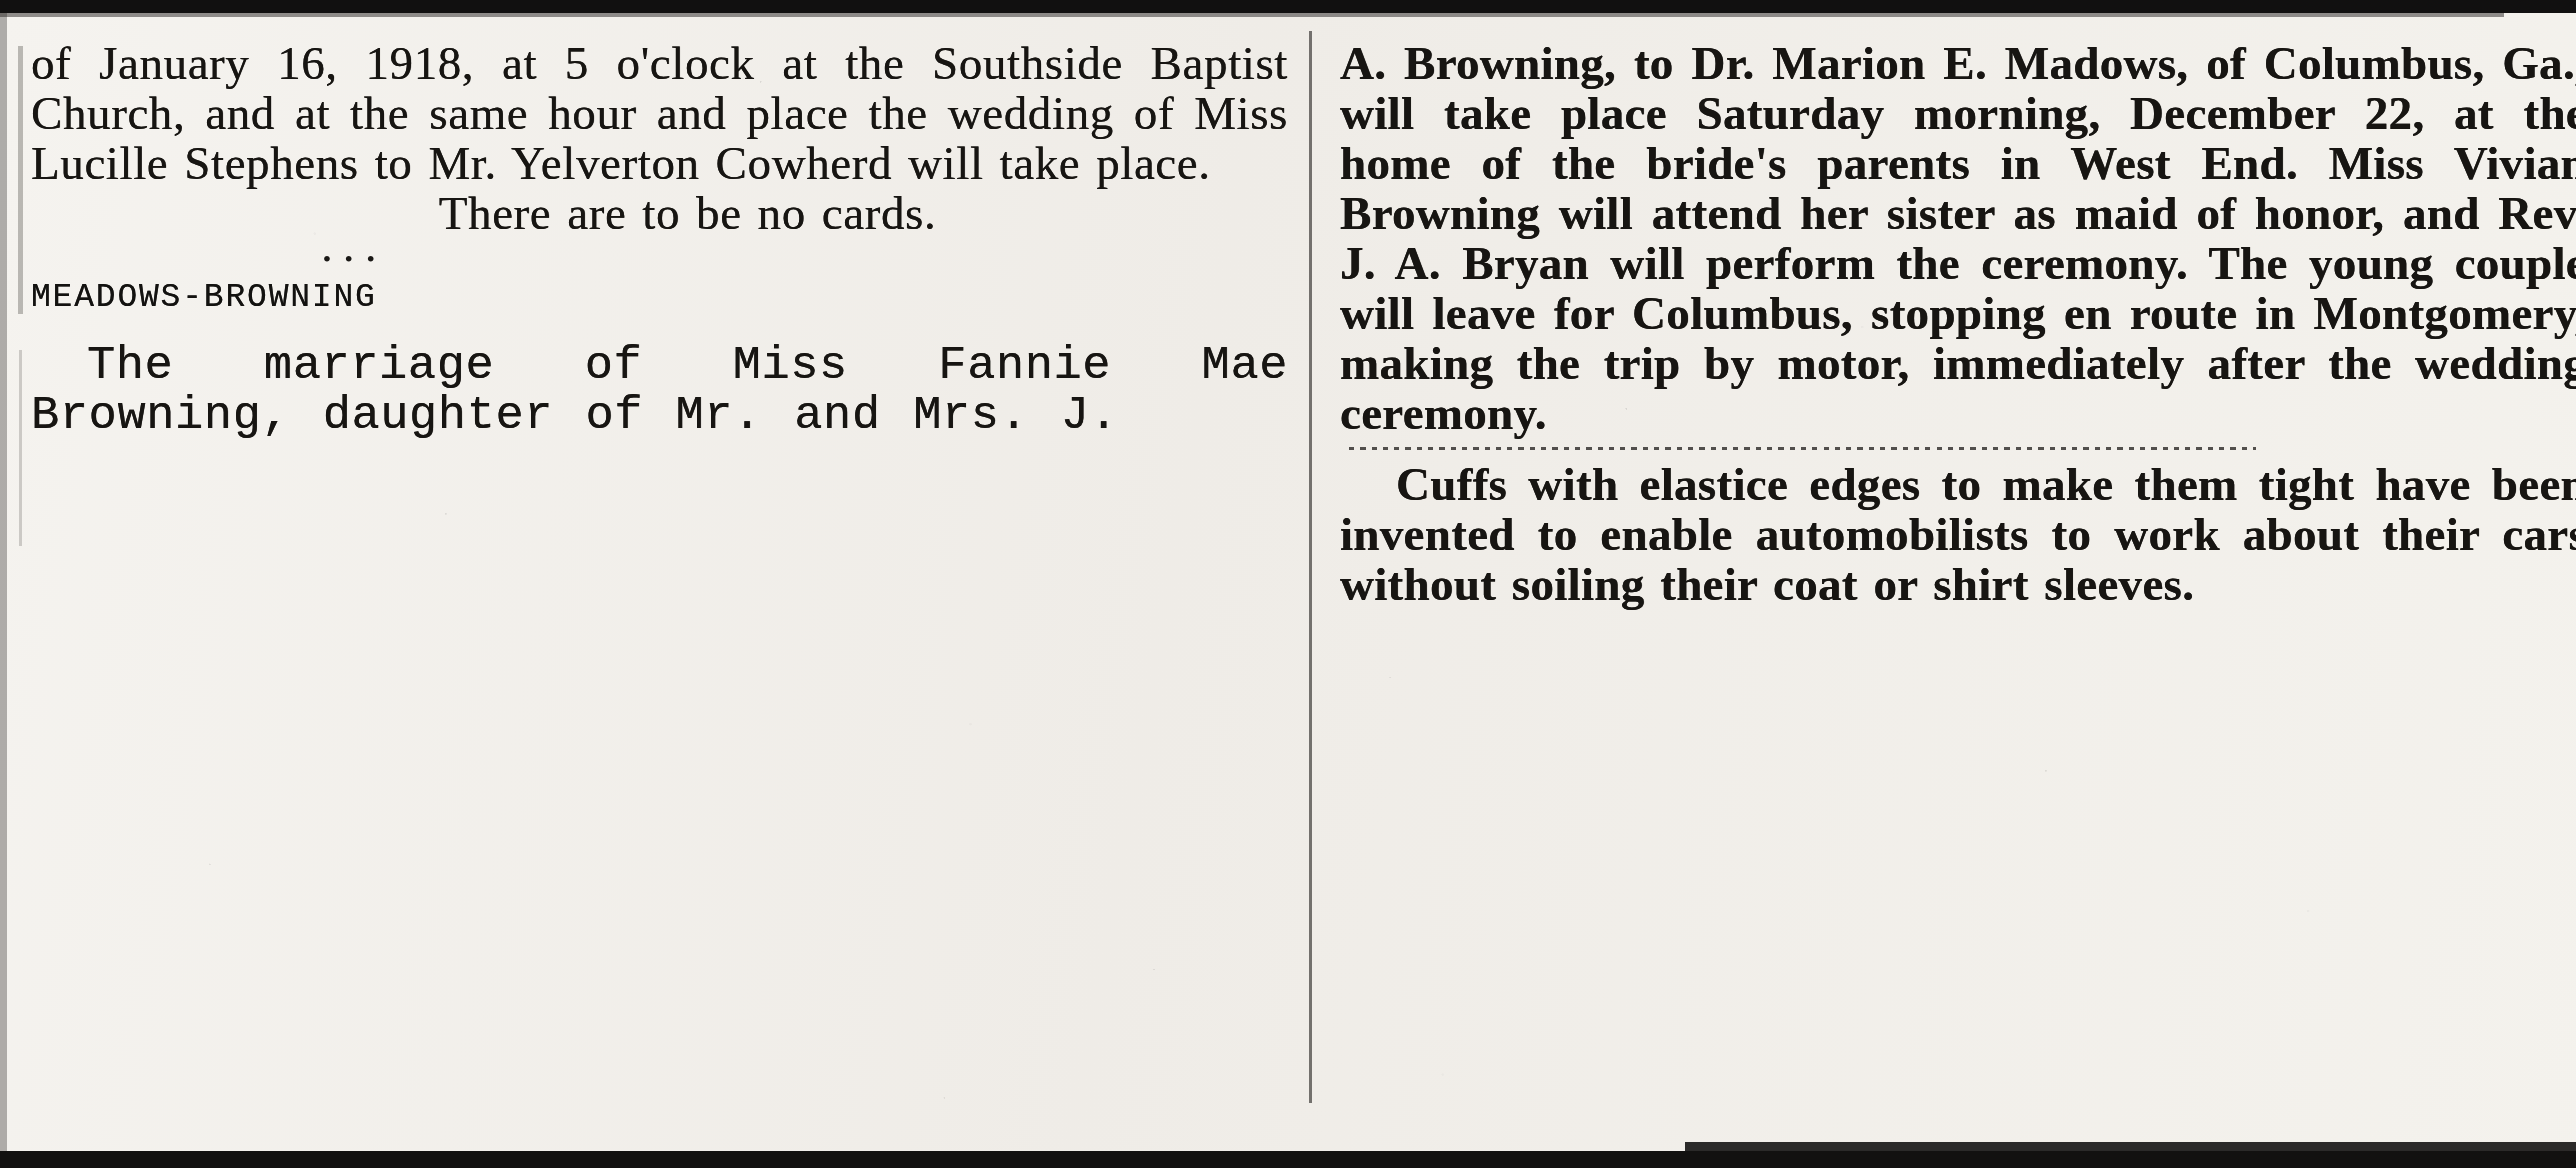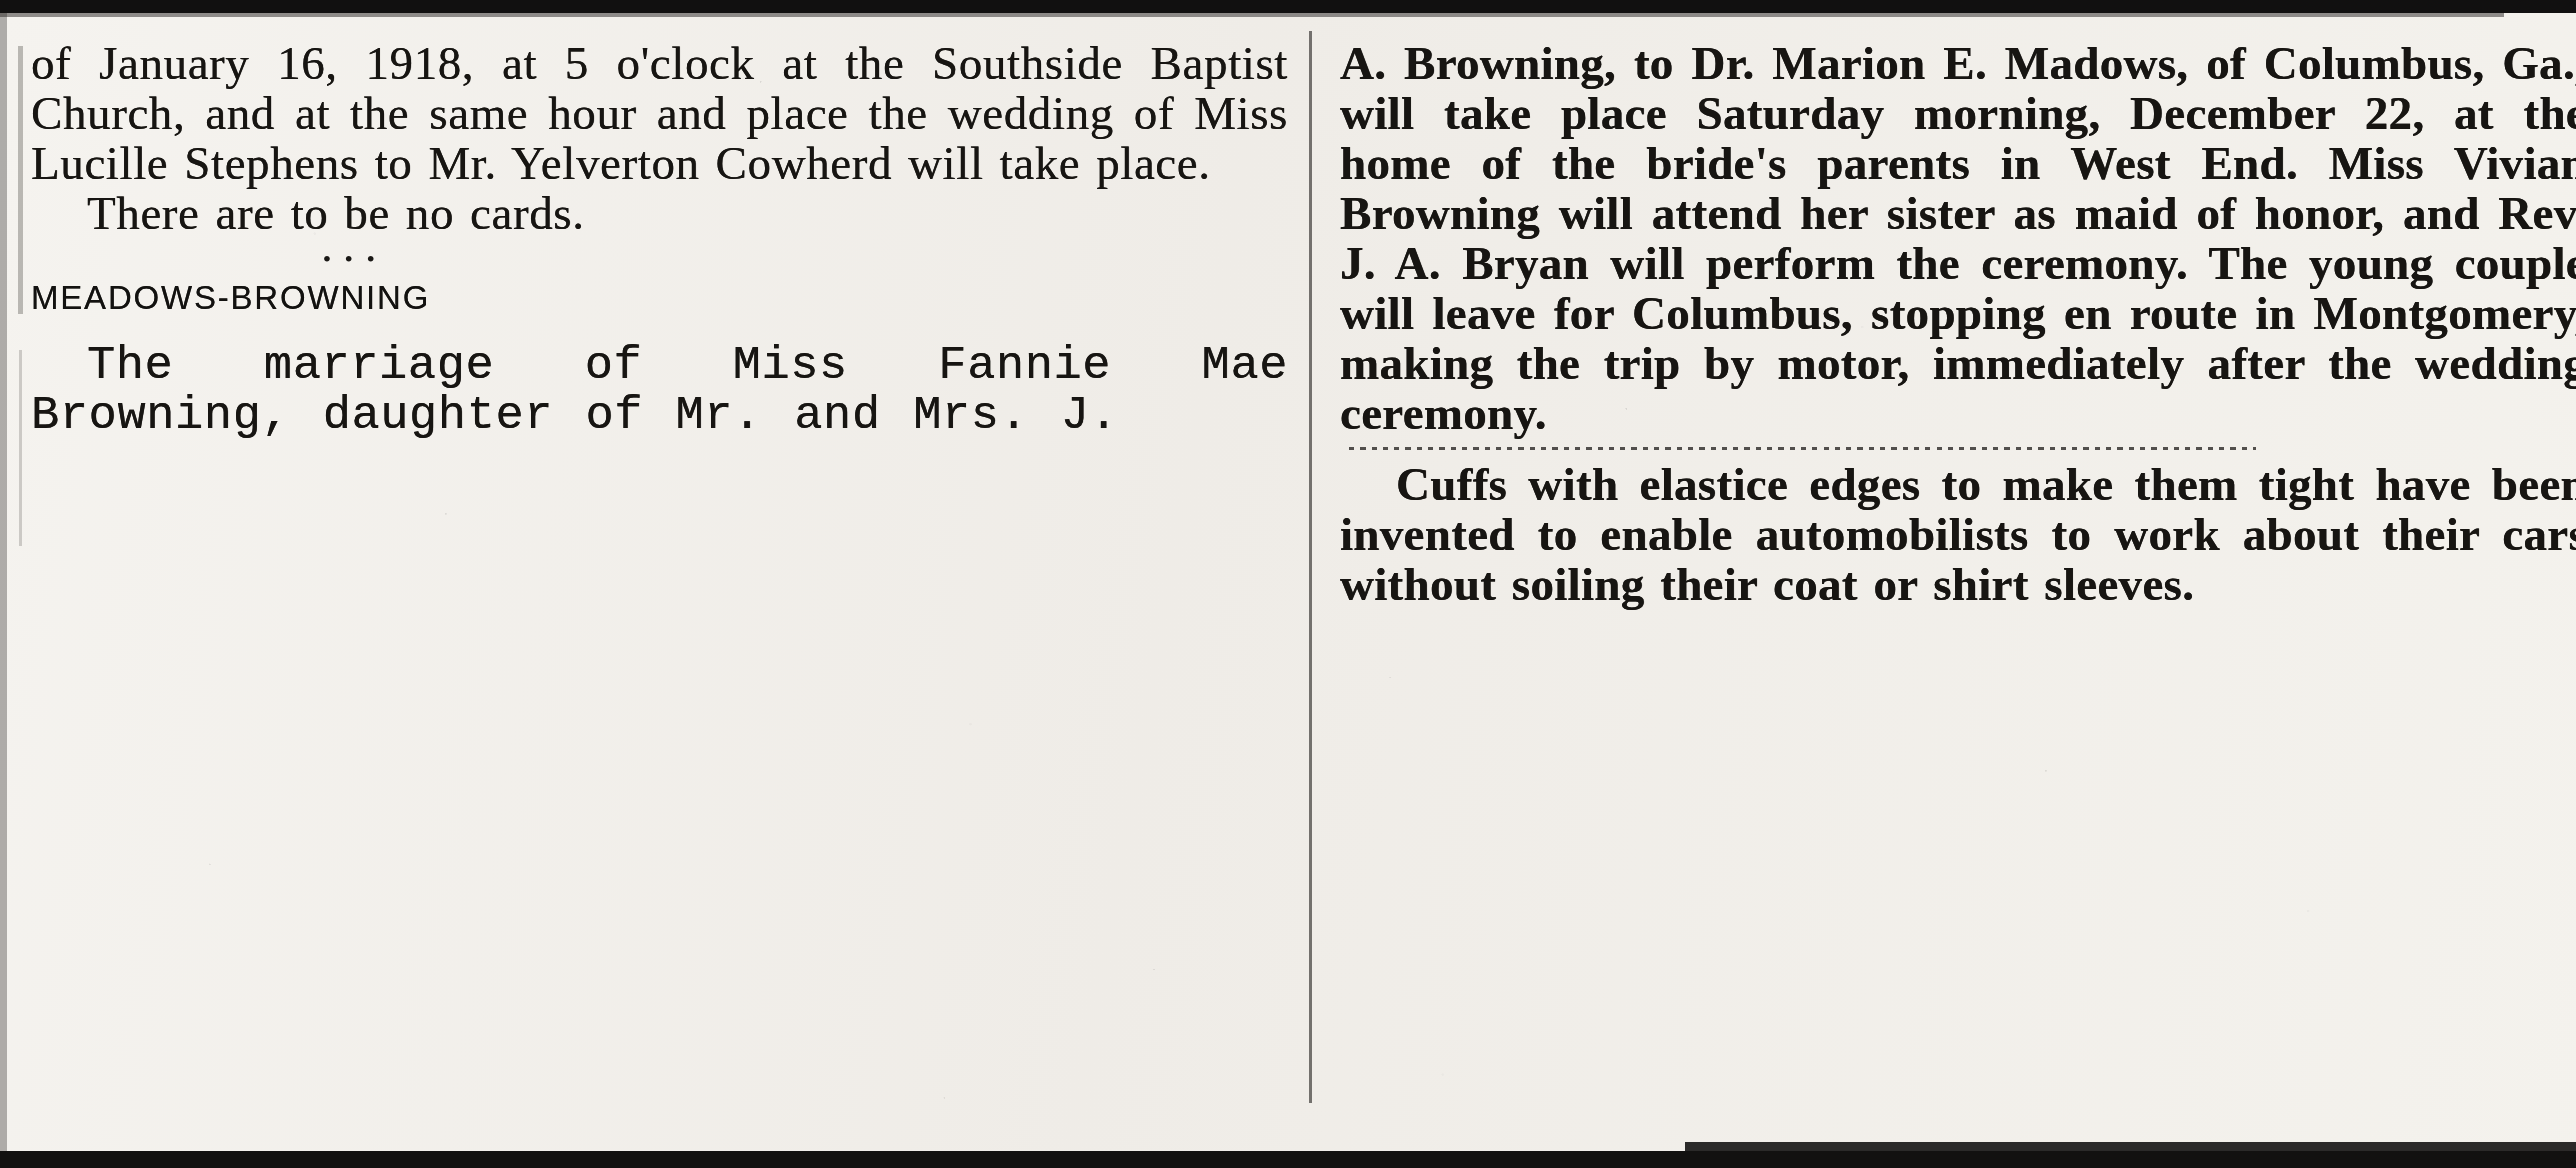--- a/index.html
+++ b/index.html
@@ -95,28 +95,28 @@
     letter-spacing: 0.6px;
     word-spacing: 3.6px;
     text-align: justify;
     text-justify: inter-word;
     color: #171511;
     font-weight: 400;
     -webkit-font-smoothing: none;
     text-shadow: 0 0 0.6px rgba(20,18,14,0.85), 0.4px 0.3px 0 rgba(30,28,22,0.25);
   }
   p.para.indent { text-indent: 56px; }
-  p.para.last-full { text-align: left; }
+  p.para.last-full { text-align: center; }
 
   
   .col-right p.para { font-weight: 700; letter-spacing: 0.3px; }
 
   
   .headline {
-    font-family: Liberation Sans, sans-serif;
+    font-family: Liberation Mono, monospace;
     font-size: 33px;
     line-height: 44px;
     letter-spacing: 1.8px;
     font-weight: 400;
     color: #131210;
     margin: 0;
     text-shadow: 0 0 0.5px rgba(19,18,16,0.8);
   }
 
   

